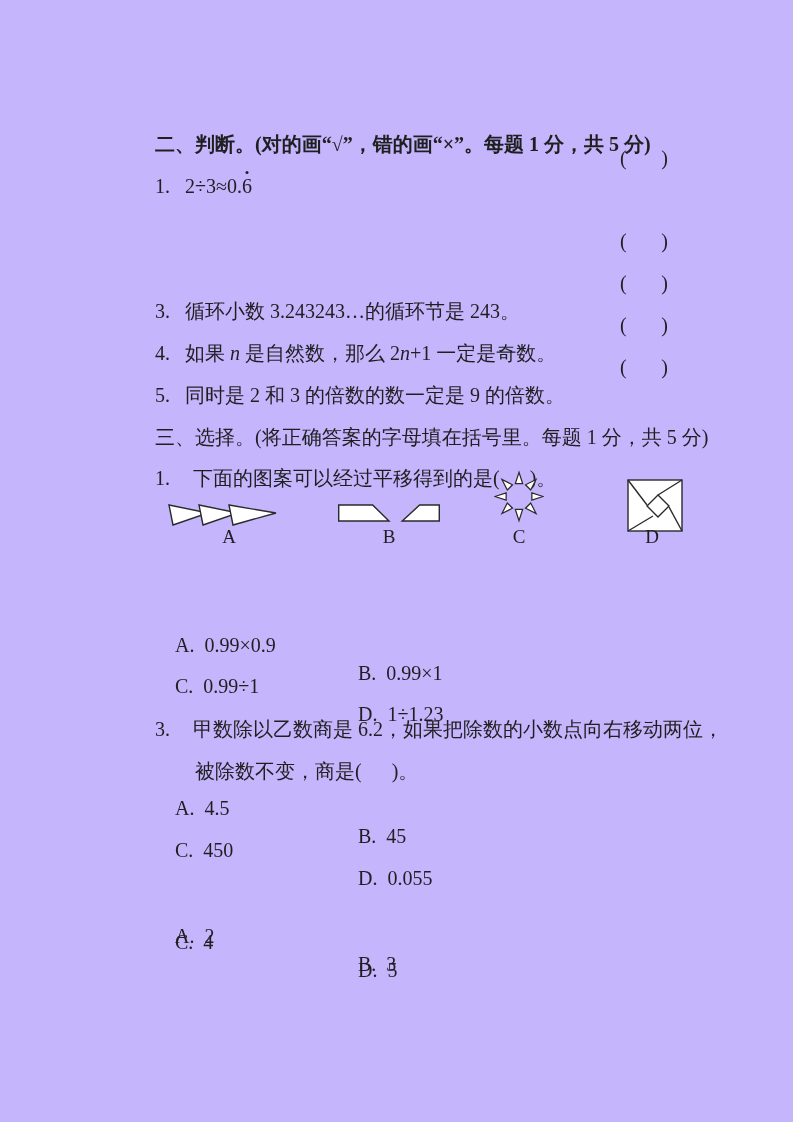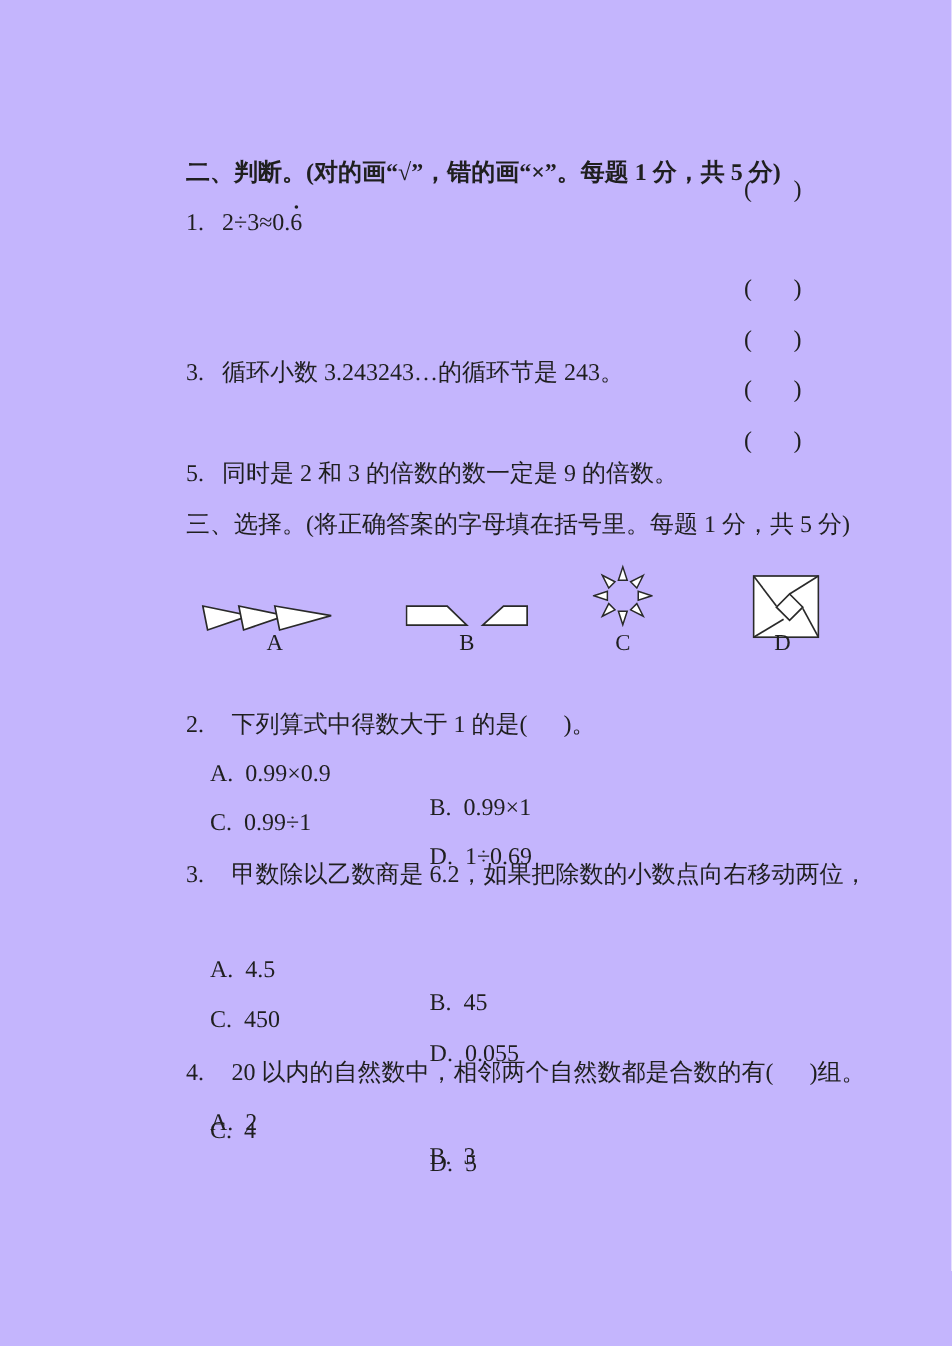--- a/index.html
+++ b/index.html
@@ -67,37 +67,43 @@
   </div>
 
   <div class="row" style="top:269px">
     <span class="qnum">3.</span><span>循环小数 3.243243…的循环节是 243。</span>
   </div>
   <div class="paren" style="top:269px">
     <span>(</span>
       <span>)</span>
   </div>
 
+  <div class="row" style="top:311px">
+    <span class="qnum">4.</span><span>如果 </span><span class="it">n</span><span> 是自然数，那么 2</span><span class="it">n</span><span>+1 一定是奇数。</span>
+  </div>
   <div class="paren" style="top:311px">
     <span>(</span>
       <span>)</span>
   </div>
 
   <div class="row" style="top:353px">
     <span class="qnum">5.</span><span>同时是 2 和 3 的倍数的数一定是 9 的倍数。</span>
   </div>
   <div class="paren" style="top:353px">
     <span>(</span>
       <span>)</span>
   </div>
 
   <div class="row" style="top:395px">
     <span>三、选择。(将正确答案的字母填在括号里。每题 1 分，共 5 分)</span>
   </div>
 
+  <div class="row" style="top:436px">
+    <span class="qnum3">1.</span><span>下面的图案可以经过平移得到的是(      )。</span>
+  </div>
 
   <svg class="figsvg" style="left:168px;top:502px" width="110" height="26" viewBox="0 0 110 26">
     <polygon points="1,3 40,11 5,23"></polygon>
     <polygon points="31,3 70,11 35,23"></polygon>
     <polygon points="61,3 108,11 65,23"></polygon>
   </svg>
 
   <svg class="figsvg" style="left:338px;top:504px" width="102" height="18" viewBox="0 0 100 17">
     <polygon points="0.7,0.7 34,0.7 50,16.3 0.7,16.3"></polygon>
     <polygon points="63,16.3 80,0.7 99.3,0.7 99.3,16.3"></polygon>
@@ -121,47 +127,44 @@
     <line x1="1" y1="52" x2="26" y2="37"></line>
     <line x1="55" y1="52" x2="42" y2="28"></line>
     <polygon points="31,16 42,27 31,38 20,27" style="fill:none"></polygon>
   </svg>
 
   <span class="figlabel" style="left:229px">A</span>
   <span class="figlabel" style="left:389px">B</span>
   <span class="figlabel" style="left:519px">C</span>
   <span class="figlabel" style="left:652px">D</span>
 
-  <div class="row" style="top:562px">
-    <span class="qnum3">2.</span><span>下列算式中得数大于 1 的是(      )。</span>
-  </div>
   <div class="row" style="top:603px">
     <span class="optcol1">A.  0.99×0.9</span>
     <span class="optcol2">B.  0.99×1</span>
   </div>
   <div class="row" style="top:644px">
     <span class="optcol1">C.  0.99÷1</span>
-    <span class="optcol2">D.  1÷0.69</span>
+    <span class="optcol2">D.  1÷1.23</span>
   </div>
 
   <div class="row" style="top:687px">
     <span class="qnum3">3.</span><span>甲数除以乙数商是 6.2，如果把除数的小数点向右移动两位，</span>
+  </div>
+  <div class="row indent" style="top:729px">
+    <span>被除数不变，商是(      )。</span>
   </div>
   <div class="row" style="top:766px">
     <span class="optcol1">A.  4.5</span>
     <span class="optcol2">B.  45</span>
   </div>
   <div class="row" style="top:808px">
     <span class="optcol1">C.  450</span>
     <span class="optcol2">D.  0.055</span>
   </div>
 
-  <div class="row" style="top:852px">
-    <span class="qnum3">4.</span><span>20 以内的自然数中，相邻两个自然数都是合数的有(      )组。</span>
-  </div>
   <div class="row" style="top:894px">
     <span class="optcol1">A.  2</span>
     <span class="optcol2">B.  3</span>
   </div>
   <div class="row" style="top:900px">
     <span class="optcol1">C.  4</span>
     <span class="optcol2">D.  5</span>
   </div>
 
 </div>

